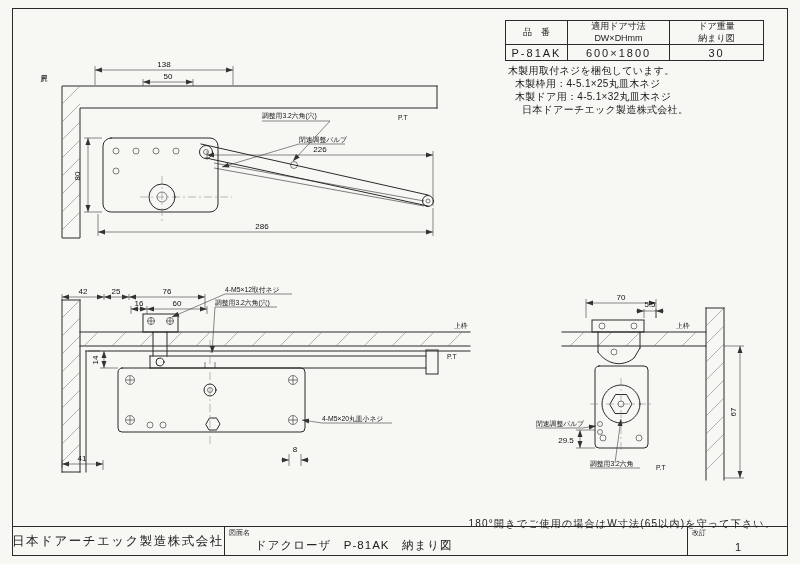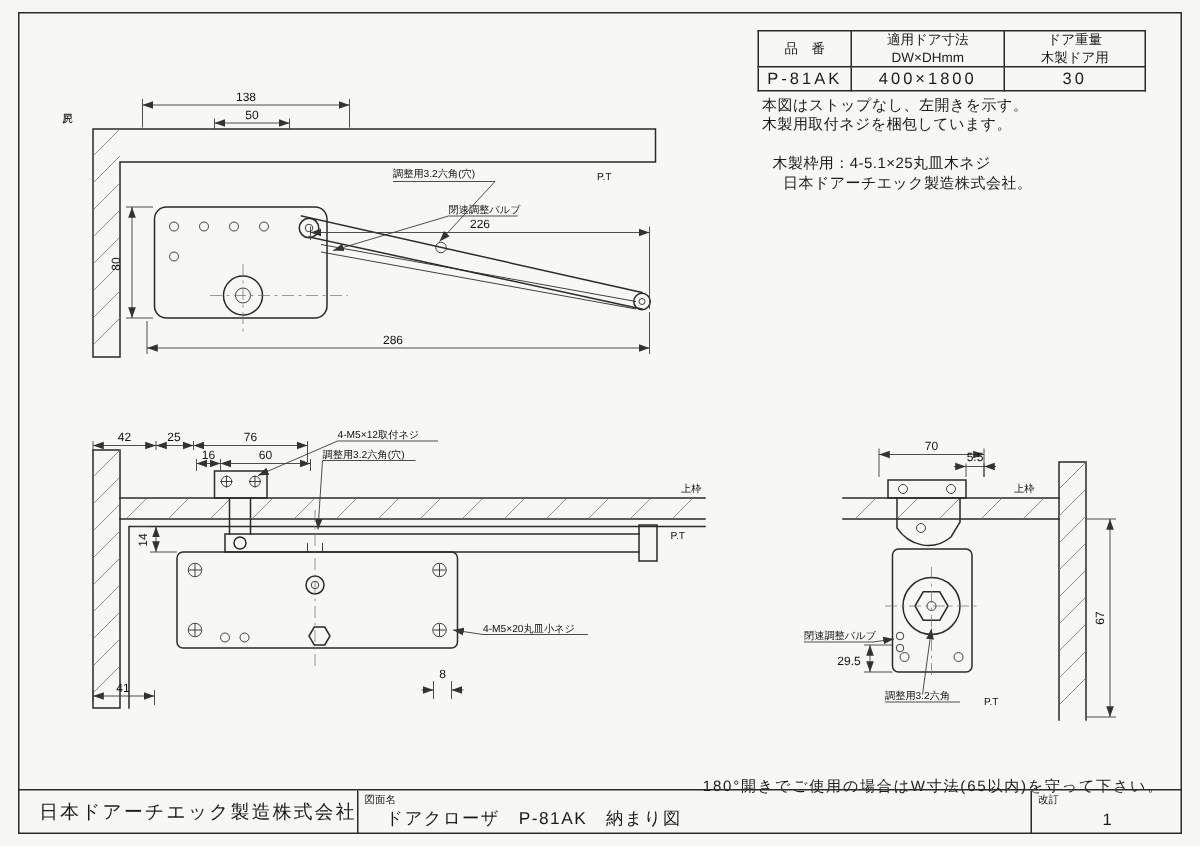--- a/index.html
+++ b/index.html
@@ -17,33 +17,33 @@
   text.d   { font-size:8px;   fill:#111; text-anchor:middle; font-family:"Liberation Sans",sans-serif; }
   text.lab { font-size:6.8px; fill:#111; text-anchor:start;  font-family:"Liberation Sans",sans-serif; }
   text.vlab{ font-size:7px;   fill:#111; writing-mode:vertical-rl; text-orientation:upright; }
 
   .spec { position:absolute; left:505px; top:20px; border-collapse:collapse; background:transparent; }
   .spec th,.spec td { border:1px solid #2a2a2a; text-align:center; vertical-align:middle; padding:0 3px; }
   .spec th { font-size:9px; font-weight:normal; line-height:1.25; height:24px; }
   .spec td { font-size:11px; letter-spacing:2px; height:16px; }
 
   .notes { position:absolute; left:508px; top:64px; font-size:10px; line-height:13px; letter-spacing:0.3px; }
-  .notes .indent  { padding-left:7px;margin-top:13px; }
+  .notes .indent  { padding-left:7px; }
   .notes .caution { margin-top:6px; }
   .notes .caution2{ padding-left:14px; }
 
   .warning { position:absolute; right:24px; top:517px; font-size:10px; letter-spacing:1.2px; }
 
   .titleblock { position:absolute; left:12px; bottom:8px; width:776px; height:30px;
                 border-top:1.5px solid #2a2a2a; display:flex; }
   .tb-company { width:213px; border-right:1px solid #2a2a2a; display:flex; align-items:center;
-                justify-content:center; font-size:12.5px; letter-spacing:1.5px;margin-left:14px; }
+                justify-content:center; font-size:12.5px; letter-spacing:1.5px; }
   .tb-mid  { flex:1; border-right:1px solid #2a2a2a; position:relative; }
   .tb-label{ position:absolute; top:1px; left:4px; font-size:7px; }
-  .tb-name { position:absolute; left:18px; bottom:3px; font-size:11.5px; letter-spacing:1px; }
+  .tb-name { position:absolute; left:30px; bottom:3px; font-size:11.5px; letter-spacing:1px; }
   .tb-rev  { width:100px; position:relative; }
   .tb-rev-value { position:absolute; left:0; right:0; bottom:3px; text-align:center; font-size:11px; }
 </style>
 </head>
 <body>
 
 <div class="sheet">
   <div class="frame"></div>
 
   <svg class="draw" width="800" height="564" viewBox="0 0 800 564">
@@ -226,35 +226,35 @@
       </colgroup>
     <tbody>
         <tr>
       <th>品　番</th>
       <th>
         <div>適用ドア寸法</div>
         <div>DW×DHmm</div>
       </th>
       <th>
         <div>ドア重量</div>
-        <div>木製ドア用</div>
+        <div>納まり図</div>
       </th>
     </tr>
     <tr>
       <td>P-81AK</td>
-      <td>400×1800</td>
+      <td>600×1800</td>
       <td>30</td>
     </tr>
   </tbody>
     </table>
 
   <div class="notes">
-    <div>本図はストップなし、左開きを示す。</div>
     <div>木製用取付ネジを梱包しています。</div>
     <div class="indent">木製枠用：4-5.1×25丸皿木ネジ</div>
+    <div class="indent">木製ドア用：4-5.1×32丸皿木ネジ</div>
     <div class="caution2">日本ドアーチエック製造株式会社。</div>
   </div>
 
   <div class="warning">180°開きでご使用の場合はW寸法(65以内)を守って下さい。</div>
 
   <div class="titleblock">
     <div class="tb-company">日本ドアーチエック製造株式会社</div>
     <div class="tb-mid">
       <div class="tb-label">図面名</div>
       <div class="tb-name">ドアクローザ　P-81AK　納まり図</div>

